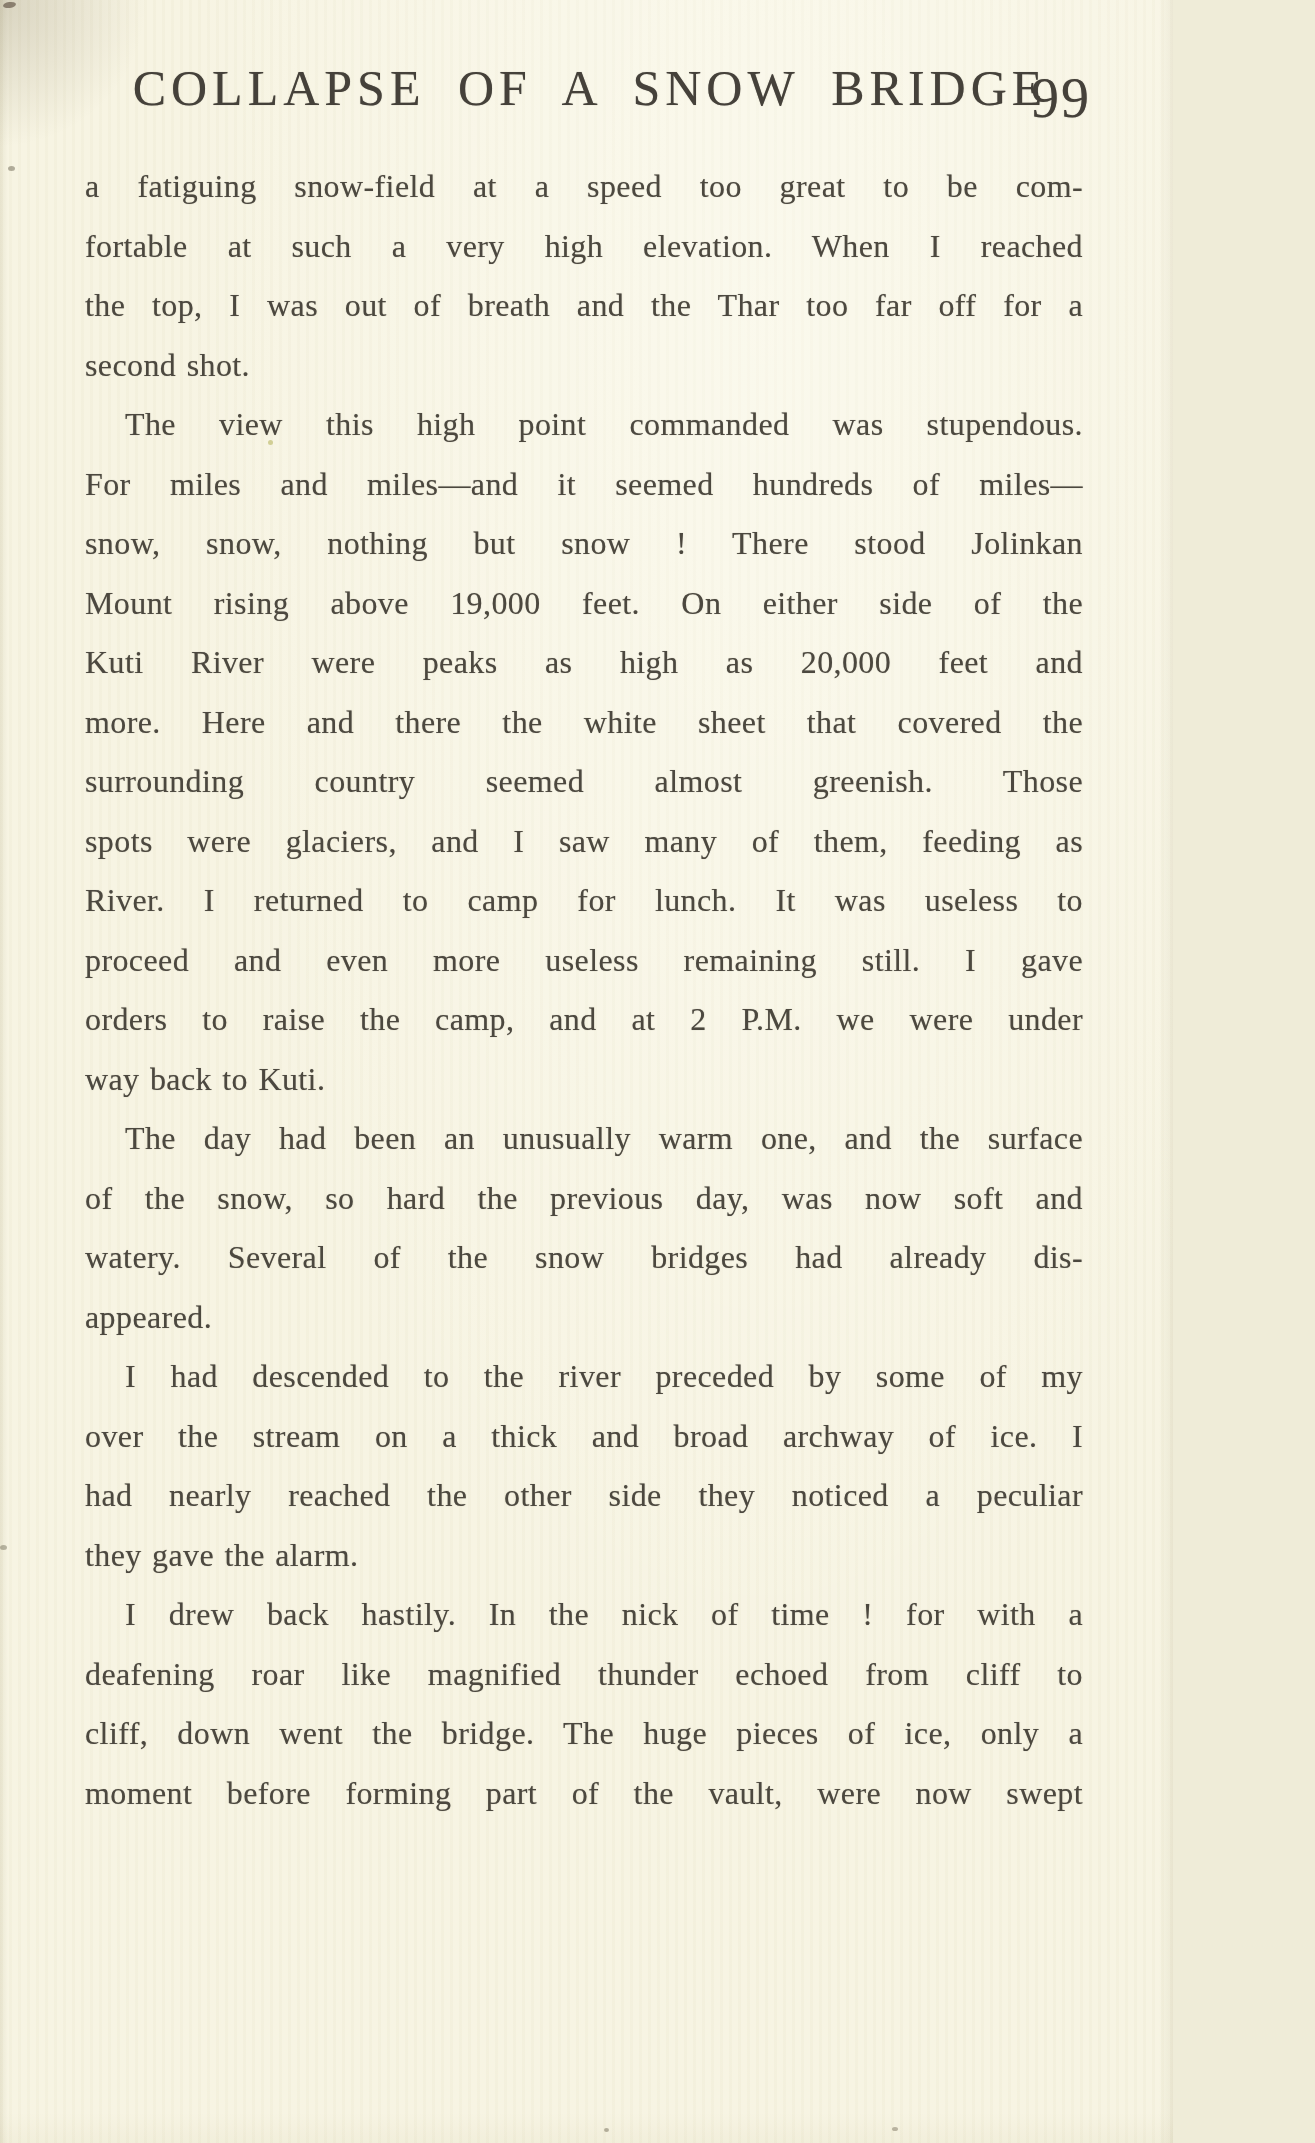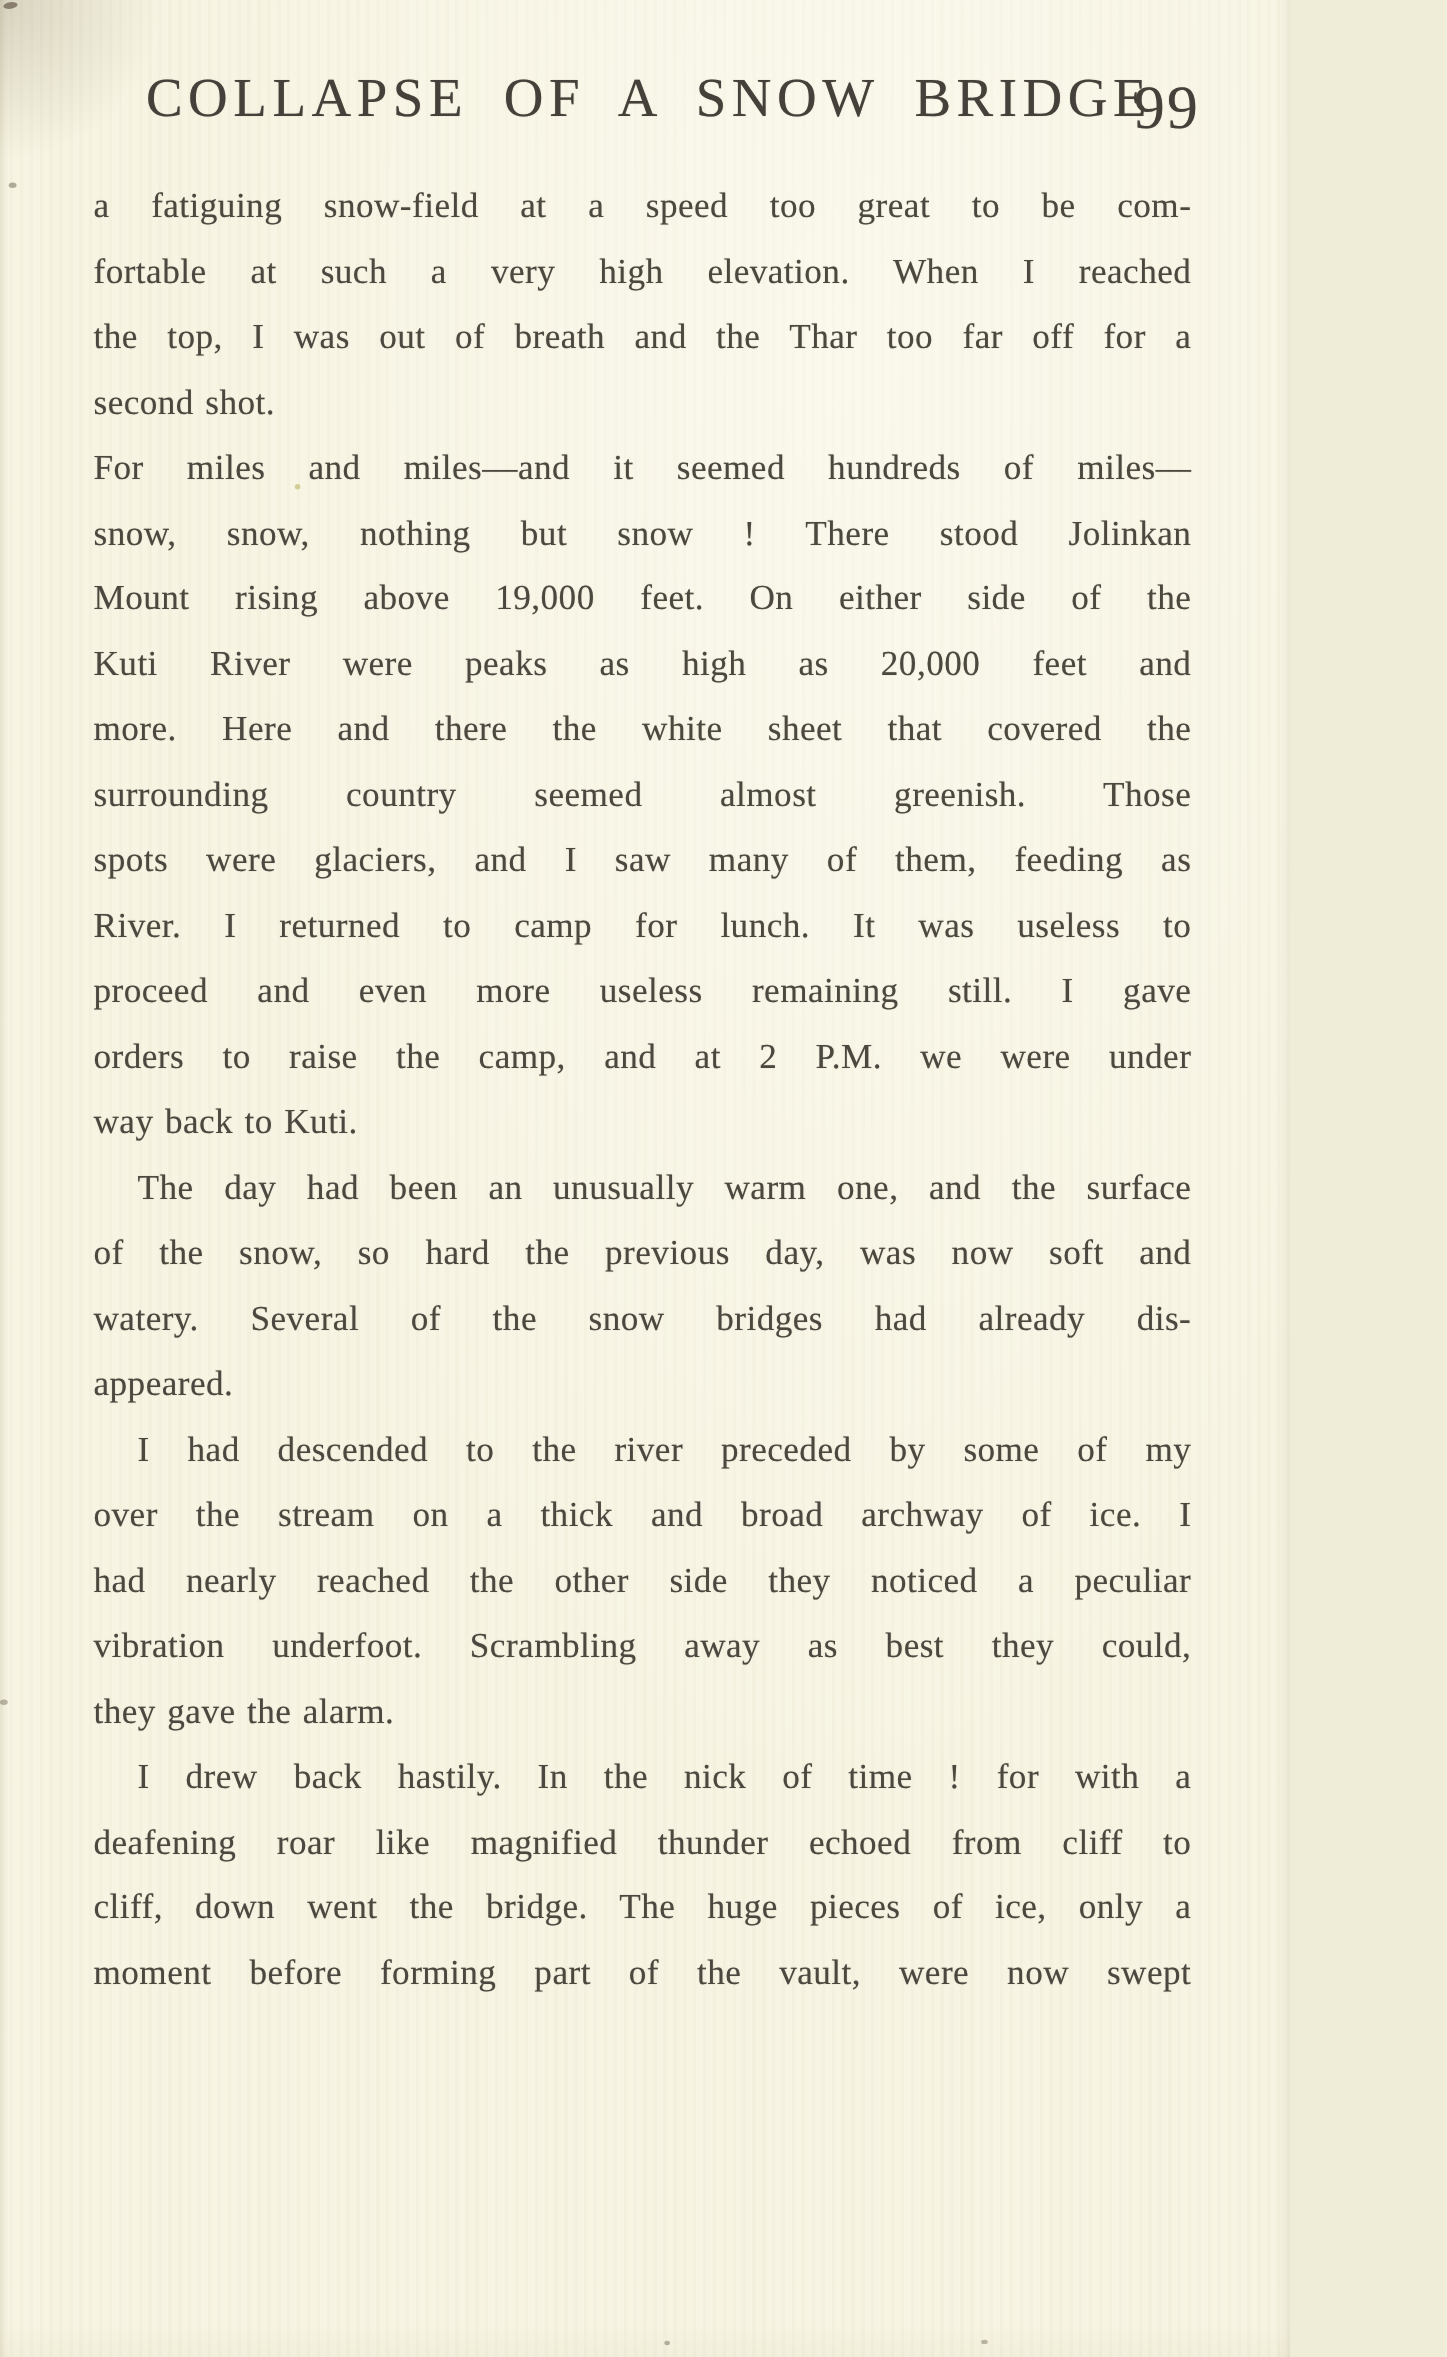--- a/index.html
+++ b/index.html
@@ -94,39 +94,39 @@
     <div class="running-header">
       <span class="header-title">COLLAPSE OF A SNOW BRIDGE</span>
       <span class="page-number">99</span>
     </div>
 
     <div class="page-text">
       <div class="line">a fatiguing snow-field at a speed too great to be com-</div>
       <div class="line">fortable at such a very high elevation. When I reached</div>
       <div class="line">the top, I was out of breath and the Thar too far off for a</div>
       <div class="line end">second shot.</div>
+      <div class="line indent">The view this high point commanded was stupendous.</div>
       <div class="line">For miles and miles—and it seemed hundreds of miles—</div>
       <div class="line">snow, snow, nothing but snow ! There stood Jolinkan</div>
       <div class="line">Mount rising above 19,000 feet. On either side of the</div>
       <div class="line">Kuti River were peaks as high as 20,000 feet and</div>
       <div class="line">more. Here and there the white sheet that covered the</div>
       <div class="line">surrounding country seemed almost greenish. Those</div>
       <div class="line">spots were glaciers, and I saw many of them, feeding as</div>
       <div class="line">River. I returned to camp for lunch. It was useless to</div>
       <div class="line">proceed and even more useless remaining still. I gave</div>
       <div class="line">orders to raise the camp, and at 2 P.M. we were under</div>
       <div class="line end">way back to Kuti.</div>
       <div class="line indent">The day had been an unusually warm one, and the surface</div>
       <div class="line">of the snow, so hard the previous day, was now soft and</div>
       <div class="line">watery. Several of the snow bridges had already dis-</div>
       <div class="line end">appeared.</div>
       <div class="line indent">I had descended to the river preceded by some of my</div>
       <div class="line">over the stream on a thick and broad archway of ice. I</div>
       <div class="line">had nearly reached the other side they noticed a peculiar</div>
-      <div class="line">vibration underfoot. Scrambling away as best they could,</div>
       <div class="line end">they gave the alarm.</div>
       <div class="line indent">I drew back hastily. In the nick of time ! for with a</div>
       <div class="line">deafening roar like magnified thunder echoed from cliff to</div>
       <div class="line">cliff, down went the bridge. The huge pieces of ice, only a</div>
       <div class="line">moment before forming part of the vault, were now swept</div>
     </div>
 
   </div>
 </div>
 

